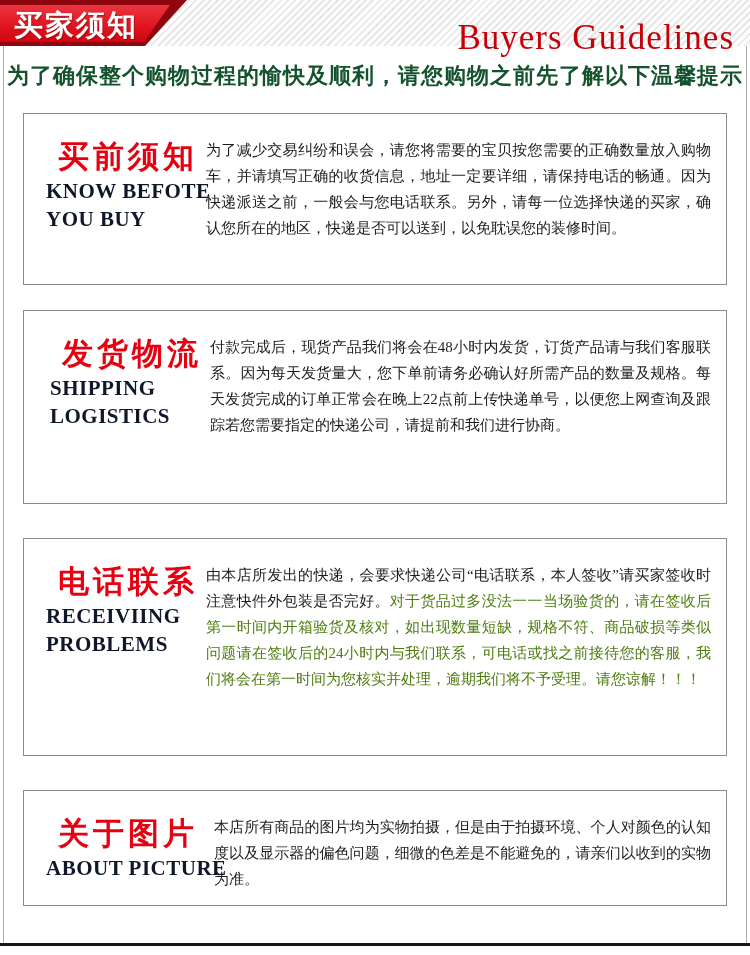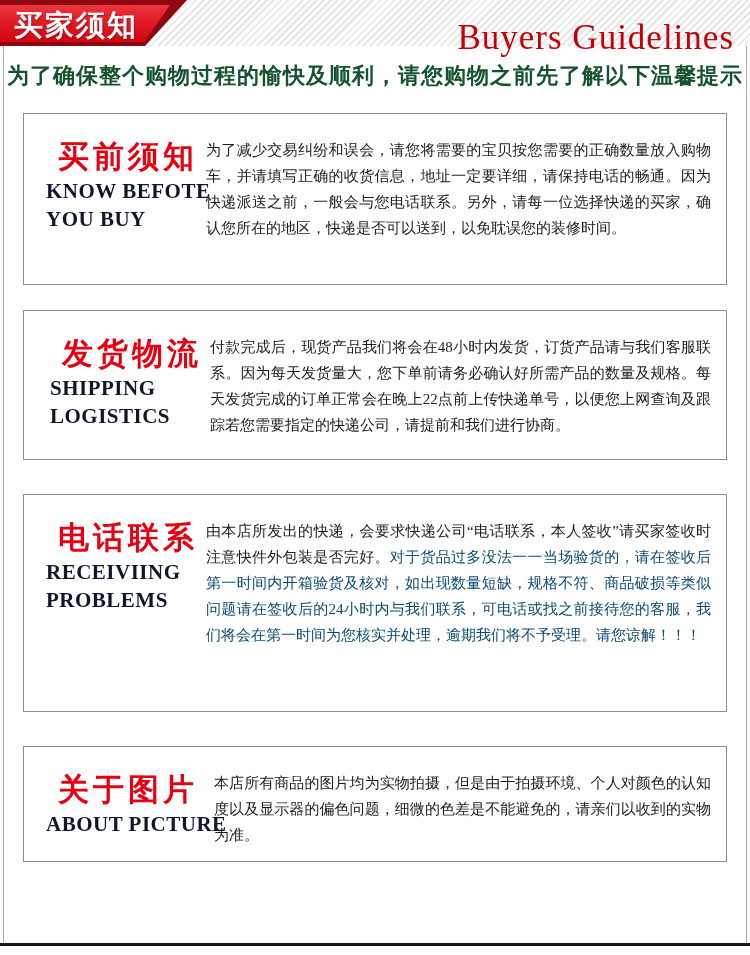--- a/index.html
+++ b/index.html
@@ -47,42 +47,42 @@
   
   .card {
     margin: 0 19px;
     border: 1px solid #8c8c8c;
     background: #ffffff;
     display: flex;
     padding: 23px 15px 0 22px;
     overflow: hidden;
   }
   .card-0 { height: 172px; margin-bottom: 25px; }
-  .card-1 { height: 150px; margin-bottom: 34px; padding-left: 26px; }
+  .card-1 { height: 194px; margin-bottom: 34px; padding-left: 26px; }
   .card-2 { height: 218px; margin-bottom: 34px; }
   .card-3 { height: 116px; gap: 8px; }
   .title-col { width: 160px; flex: none; }
   .cn-title {
     font-size: 31px; font-weight: bold;
     color: #e60012; letter-spacing: 4px;
     line-height: 40px; white-space: nowrap; margin-left: 12px;
   }
   .en-sub {
     font-size: 21px; font-weight: bold;
     color: #0f172a; letter-spacing: 0.5px;
     line-height: 28px; white-space: nowrap;
   }
   .body-col {
     flex: 1;
     font-size: 15px;
     line-height: 26px;
     color: #1c1c1c;
     text-align: justify;
   }
-  .red-text { color: #0c4a6e; }
+  .red-text { color: #4d7c0f; }
   .bottom-bar { width: 750px; height: 3px; background: #161616; }
 </style>
 </head>
 <body>
 
 <div>
 
   <div class="header">
     <svg class="ribbon" width="190" height="46" viewBox="0 0 190 46" aria-hidden="true">
       <defs>

